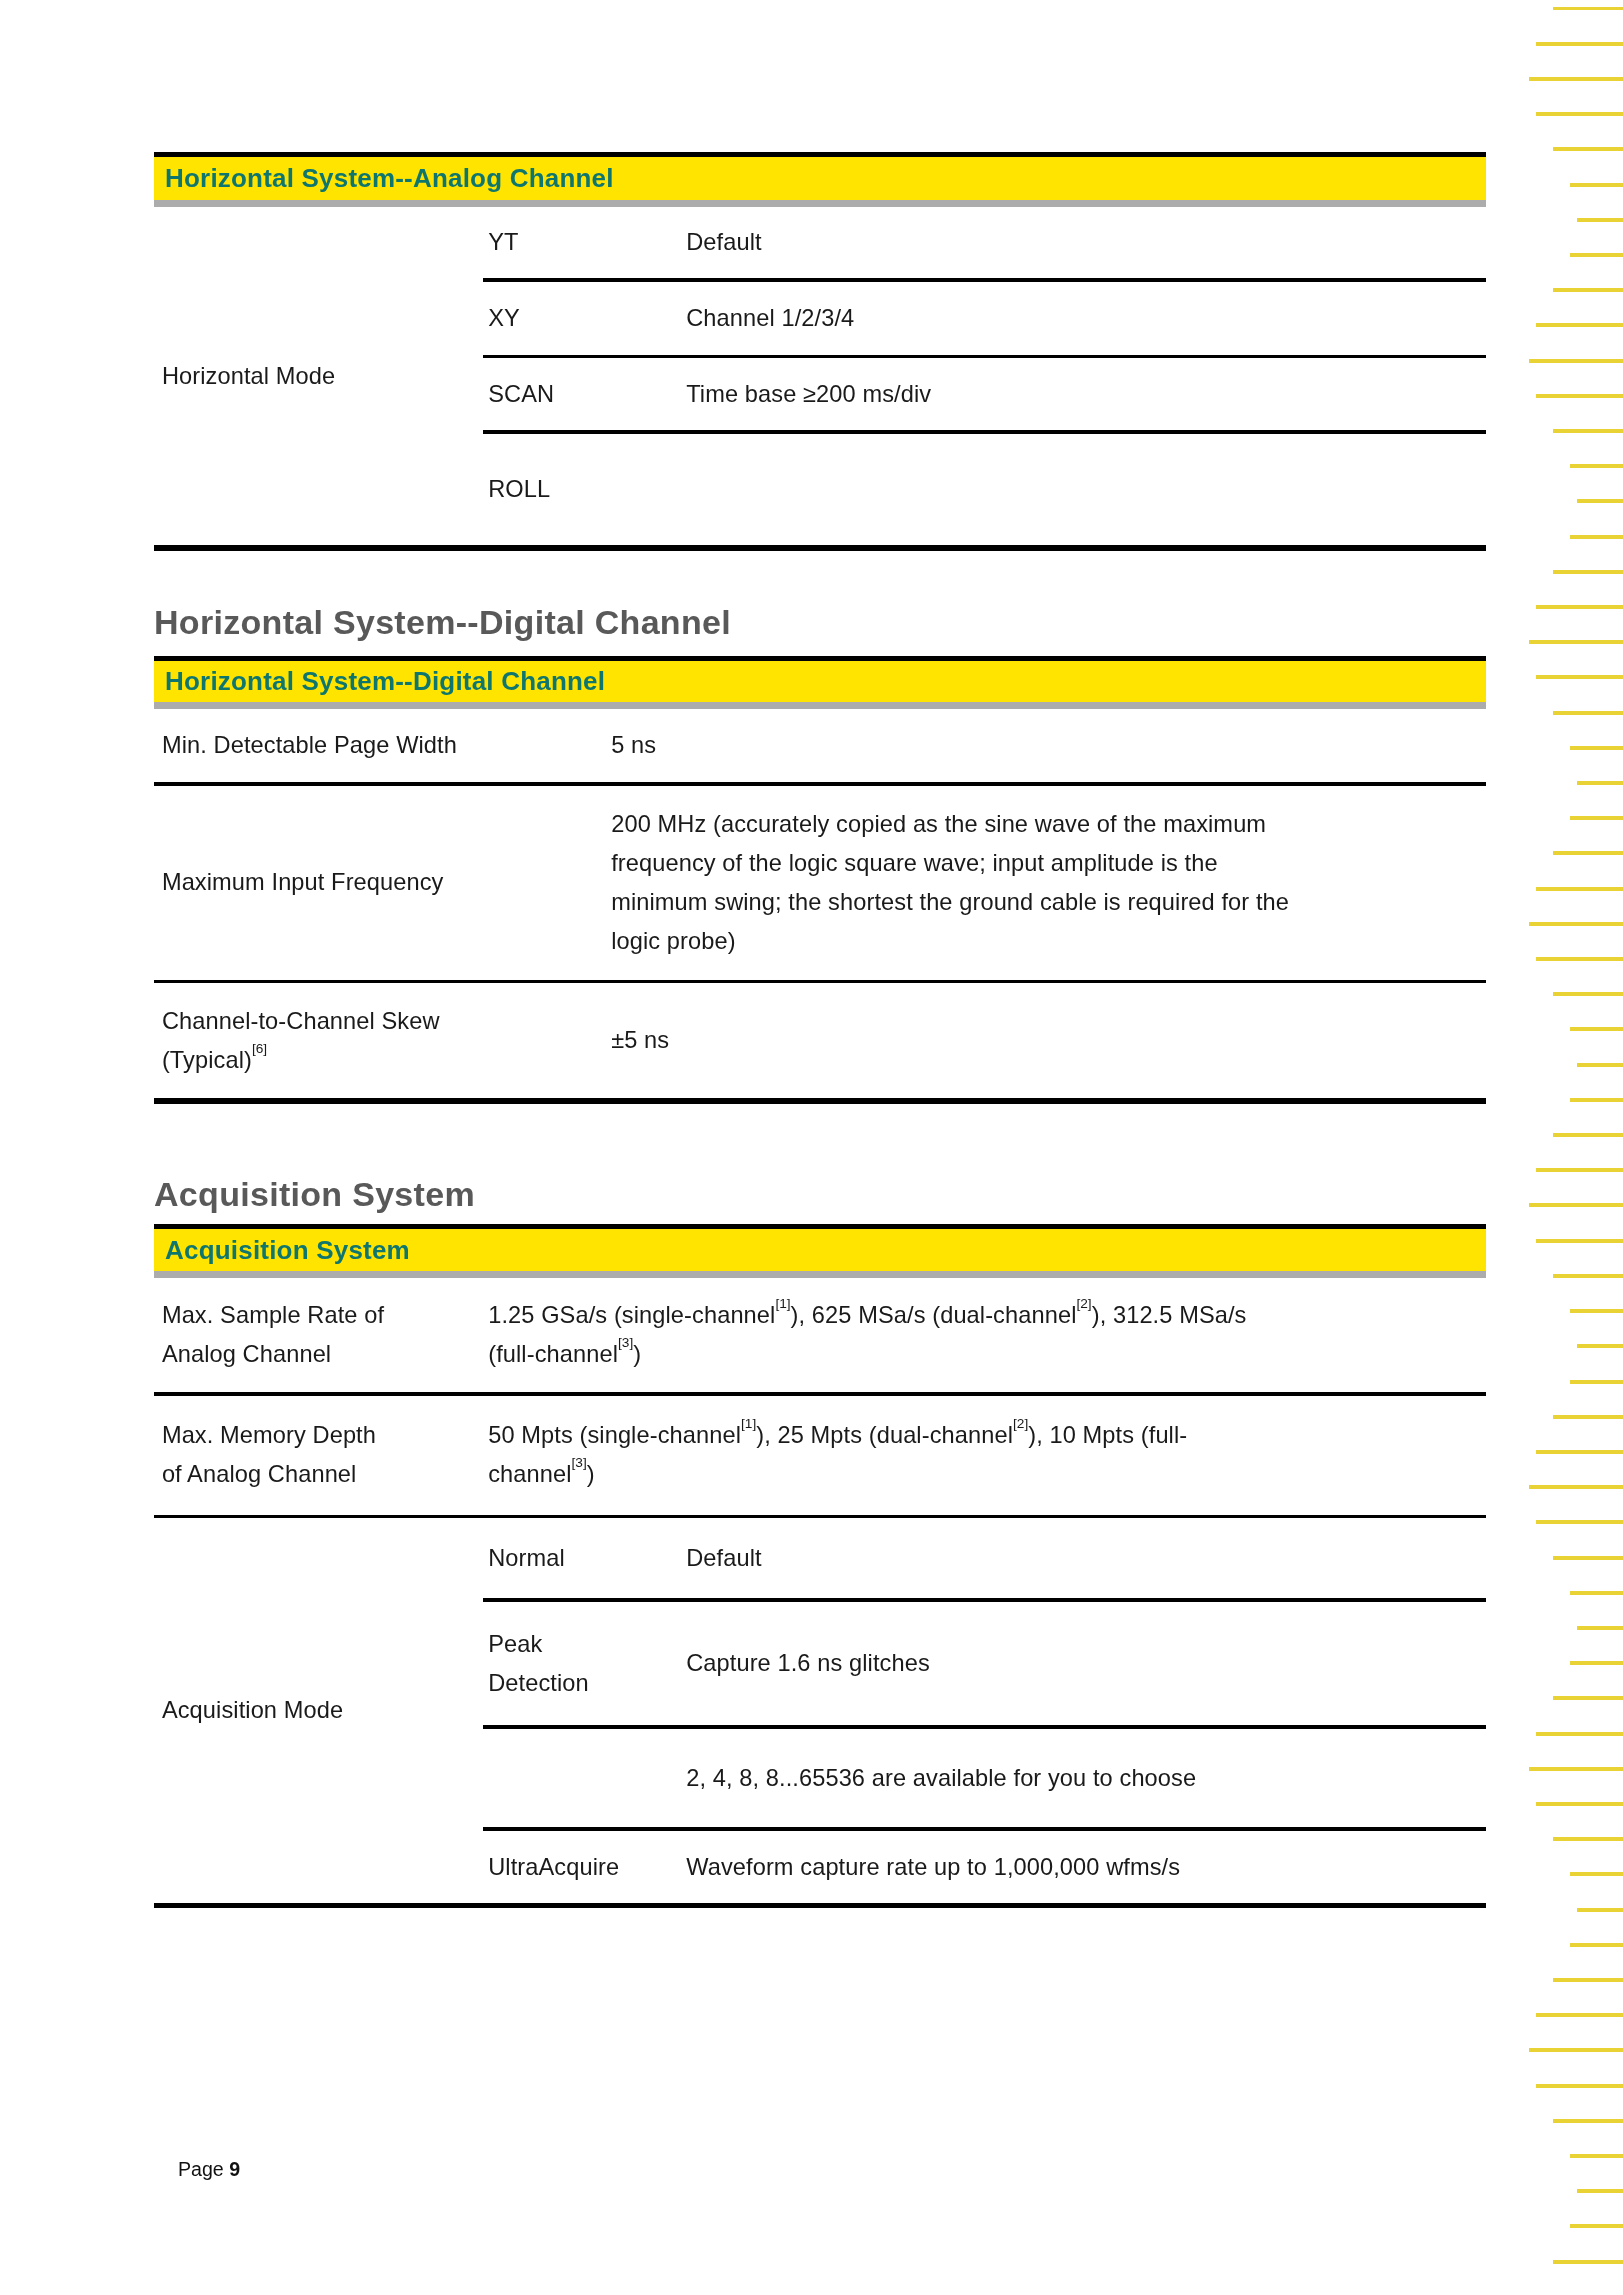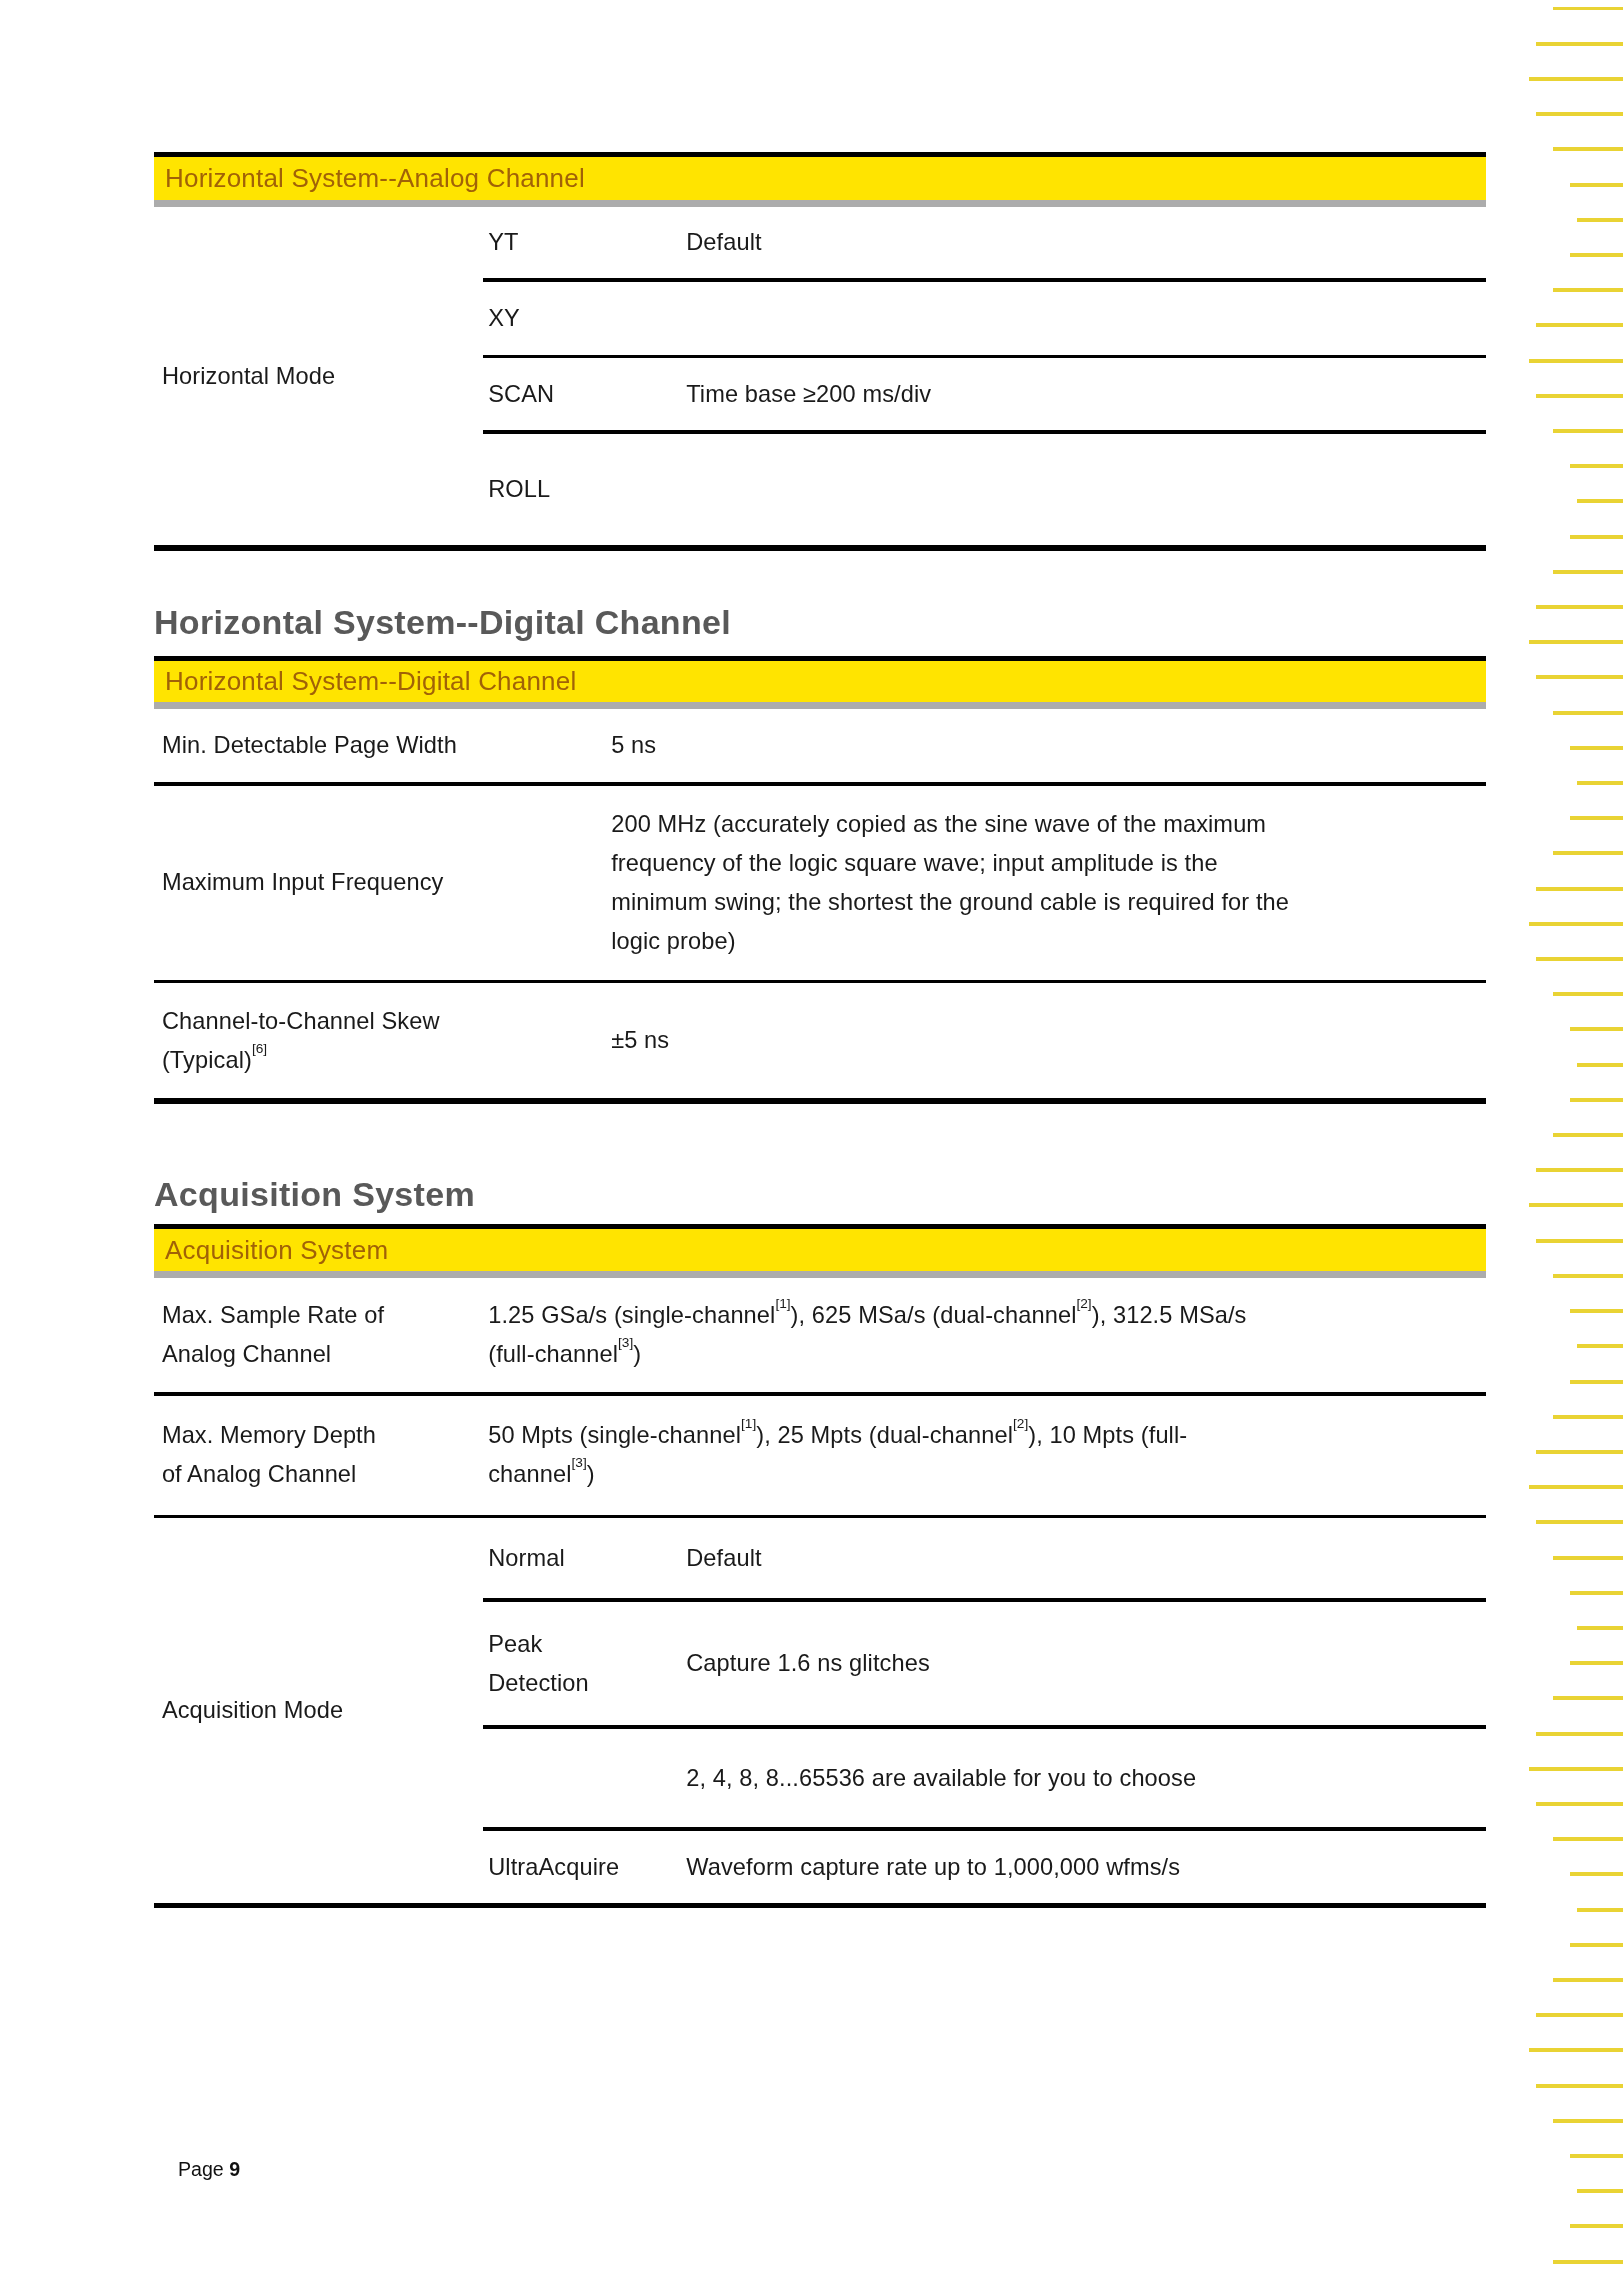--- a/index.html
+++ b/index.html
@@ -15,21 +15,21 @@
     position:relative;width:1623px;height:2295px;background:#ffffff;overflow:hidden;
     font-family:"Liberation Sans",sans-serif;color:var(--text-black);
   }
   .deco{position:absolute;top:0;left:0;width:1623px;height:2295px;pointer-events:none}
   .dash{position:absolute;height:3.9px;background:var(--dash-yellow)}
   .content{position:absolute;left:154px;top:0;width:1332px}
   .spec-table{position:absolute;left:0;width:100%}
   .bar-top{height:5.2px;background:var(--border-black)}
   .bar-bottom{height:5.2px;background:var(--border-black)}
   .band{background:var(--header-yellow);display:flex;align-items:center;padding-left:11px;box-sizing:border-box}
-  .band-title{font-size:26px;font-weight:normal;color:#a16207;letter-spacing:0.2px}
+  .band-title{font-size:26px;font-weight:bold;color:#0f766e;letter-spacing:0.2px}
   .strip{height:6.5px;background:var(--strip-gray)}
   .grid{display:grid}
   .t1-grid{grid-template-columns:329px 198px 1fr;grid-template-rows:71px 3.9px 73px 3.9px 72px 3.9px 111px}
   .t2-grid{grid-template-columns:452px 1fr;grid-template-rows:73px 3.9px 194px 3.9px 115px}
   .t3a-grid{grid-template-columns:329px 1fr;grid-template-rows:114px 3.9px 119px}
   .t3b-grid{grid-template-columns:329px 198px 1fr;grid-template-rows:80px 3.9px 123px 3.9px 98px 3.9px 72px}
   .cell{display:flex;align-items:center;font-size:23.6px;line-height:39px;letter-spacing:0.1px}
   .label-cell{padding-left:7.9px}
   .mode-cell{padding-left:5.2px}
   .desc-cell{padding-left:5.2px;padding-right:13px}
@@ -137,20 +137,23 @@
       <div class="cell mode-cell gr1 gc2">
           <span>YT</span>
         </div>
       <div class="cell desc-cell gr1 gc3">
           <span>Default</span>
         </div>
       <div class="divider gr2 span23"></div>
       <div class="cell mode-cell gr3 gc2">
           <span>XY</span>
         </div>
+      <div class="cell desc-cell gr3 gc3">
+          <span>Channel 1/2/3/4</span>
+        </div>
       <div class="divider gr4 span23"></div>
       <div class="cell mode-cell gr5 gc2">
           <span>SCAN</span>
         </div>
       <div class="cell desc-cell gr5 gc3">
           <span>Time base ≥200 ms/div</span>
         </div>
       <div class="divider gr6 span23"></div>
       <div class="cell mode-cell gr7 gc2">
           <span>ROLL</span>

